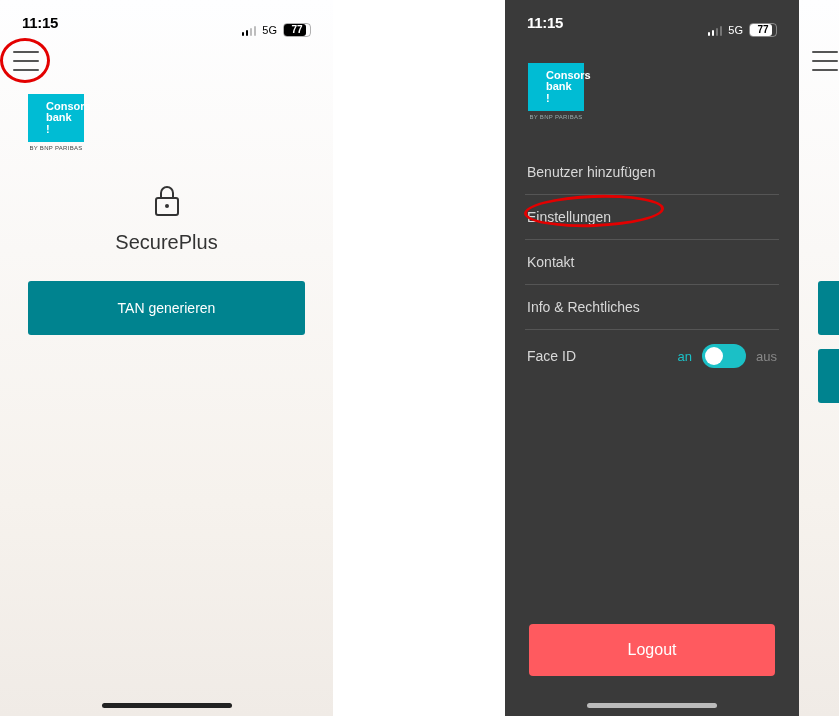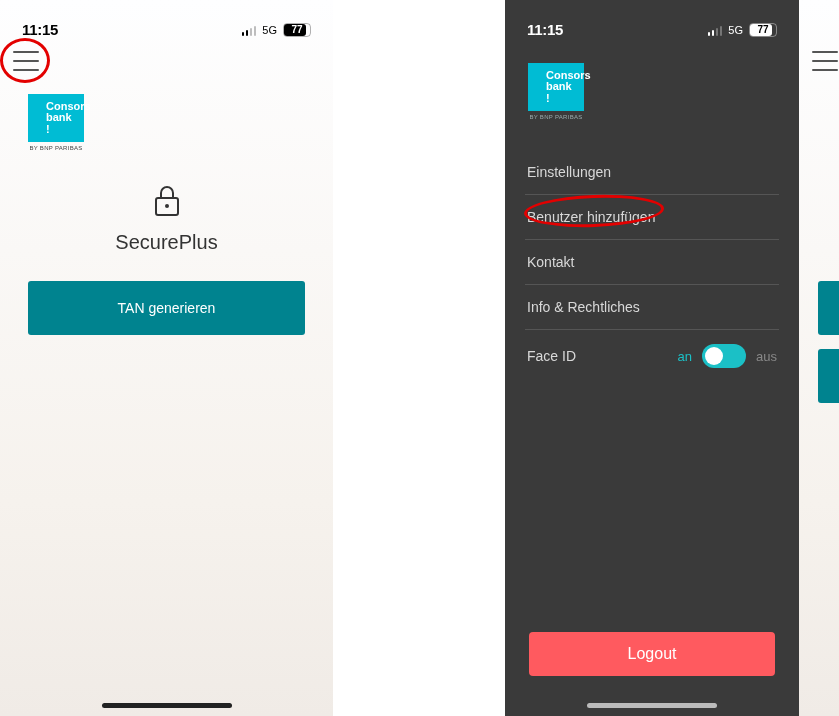--- a/index.html
+++ b/index.html
@@ -20,21 +20,20 @@
     }
     .shot1 { left: 0; width: 333px; background: linear-gradient(180deg, #fefeff 0%, #f6f2ed 70%, #f0ebe6 100%); }
     .shot2 { left: 505px; width: 294px; background: #3a3a3a; }
     .shot3 { left: 799px; width: 40px; background: linear-gradient(180deg, #fefeff 0%, #f6f2ed 70%, #f0ebe6 100%); }
 
     
     .status-bar {
       height: 45px;
       display: flex;
       justify-content: space-between;
-      align-items: center;
       padding: 14px 22px 0 22px;
       font-size: 15px;
       font-weight: 600;
     }
     .status-time { letter-spacing: -0.3px; }
     .status-right { display: flex; align-items: center; gap: 6px; }
     .signal { display: inline-flex; align-items: flex-end; gap: 1.5px; height: 12px; }
     .signal span { width: 2.5px; background: currentColor; border-radius: 1px; }
     .signal span:nth-child(1){height:4px;} .signal span:nth-child(2){height:6px;} .signal span:nth-child(3){height:8px;} .signal span:nth-child(4){height:10px;}
     .signal.partial span:nth-child(3),.signal.partial span:nth-child(4){background:rgba(0,0,0,0.25);}
@@ -114,21 +113,21 @@
     .toggle-label-off { color:#888; font-size:13px;}
     .toggle {
       width:44px; height:24px; background:#1bc0c6; border-radius:12px; position:relative;
     }
     .toggle::after {
       content:""; position:absolute; width:18px; height:18px; background:#fff; border-radius:50%;
       top:3px; left:3px;
     }
 
     .logout-btn {
-      position:absolute; bottom:40px; left:24px; right:24px; height:44px;
+      position:absolute; bottom:40px; left:24px; right:24px; height:52px;
       background:#ff5a5f; color:#fff; border:none; border-radius:4px; font-size:16px;
       cursor:pointer;
     }
 
     
     .shot3 .partial-btn {
       position:absolute; background:#00838f; border-radius:3px 0 0 3px;
       left:19px; right:-50px; height:54px;
     }
     .shot3 .pb1 { top:281px; }
@@ -214,24 +213,24 @@
       <div class="logo-box">
         <div>Consors</div>
         <div>bank !</div>
       </div>
       <div class="logo-sub">BY BNP PARIBAS</div>
     </div>
   </div>
 
   <div class="menu">
     <div class="menu-item">
+        <span>Benutzer hinzufügen</span>
+      </div>
+    <div class="menu-item">
         <span>Einstellungen</span>
-      </div>
-    <div class="menu-item">
-        <span>Benutzer hinzufügen</span>
       </div>
     <div class="menu-item">
         <span>Kontakt</span>
       </div>
     <div class="menu-item">
         <span>Info &amp; Rechtliches</span>
       </div>
     <div class="menu-item faceid-item">
       <span>Face ID</span>
       <span class="toggle-row">

